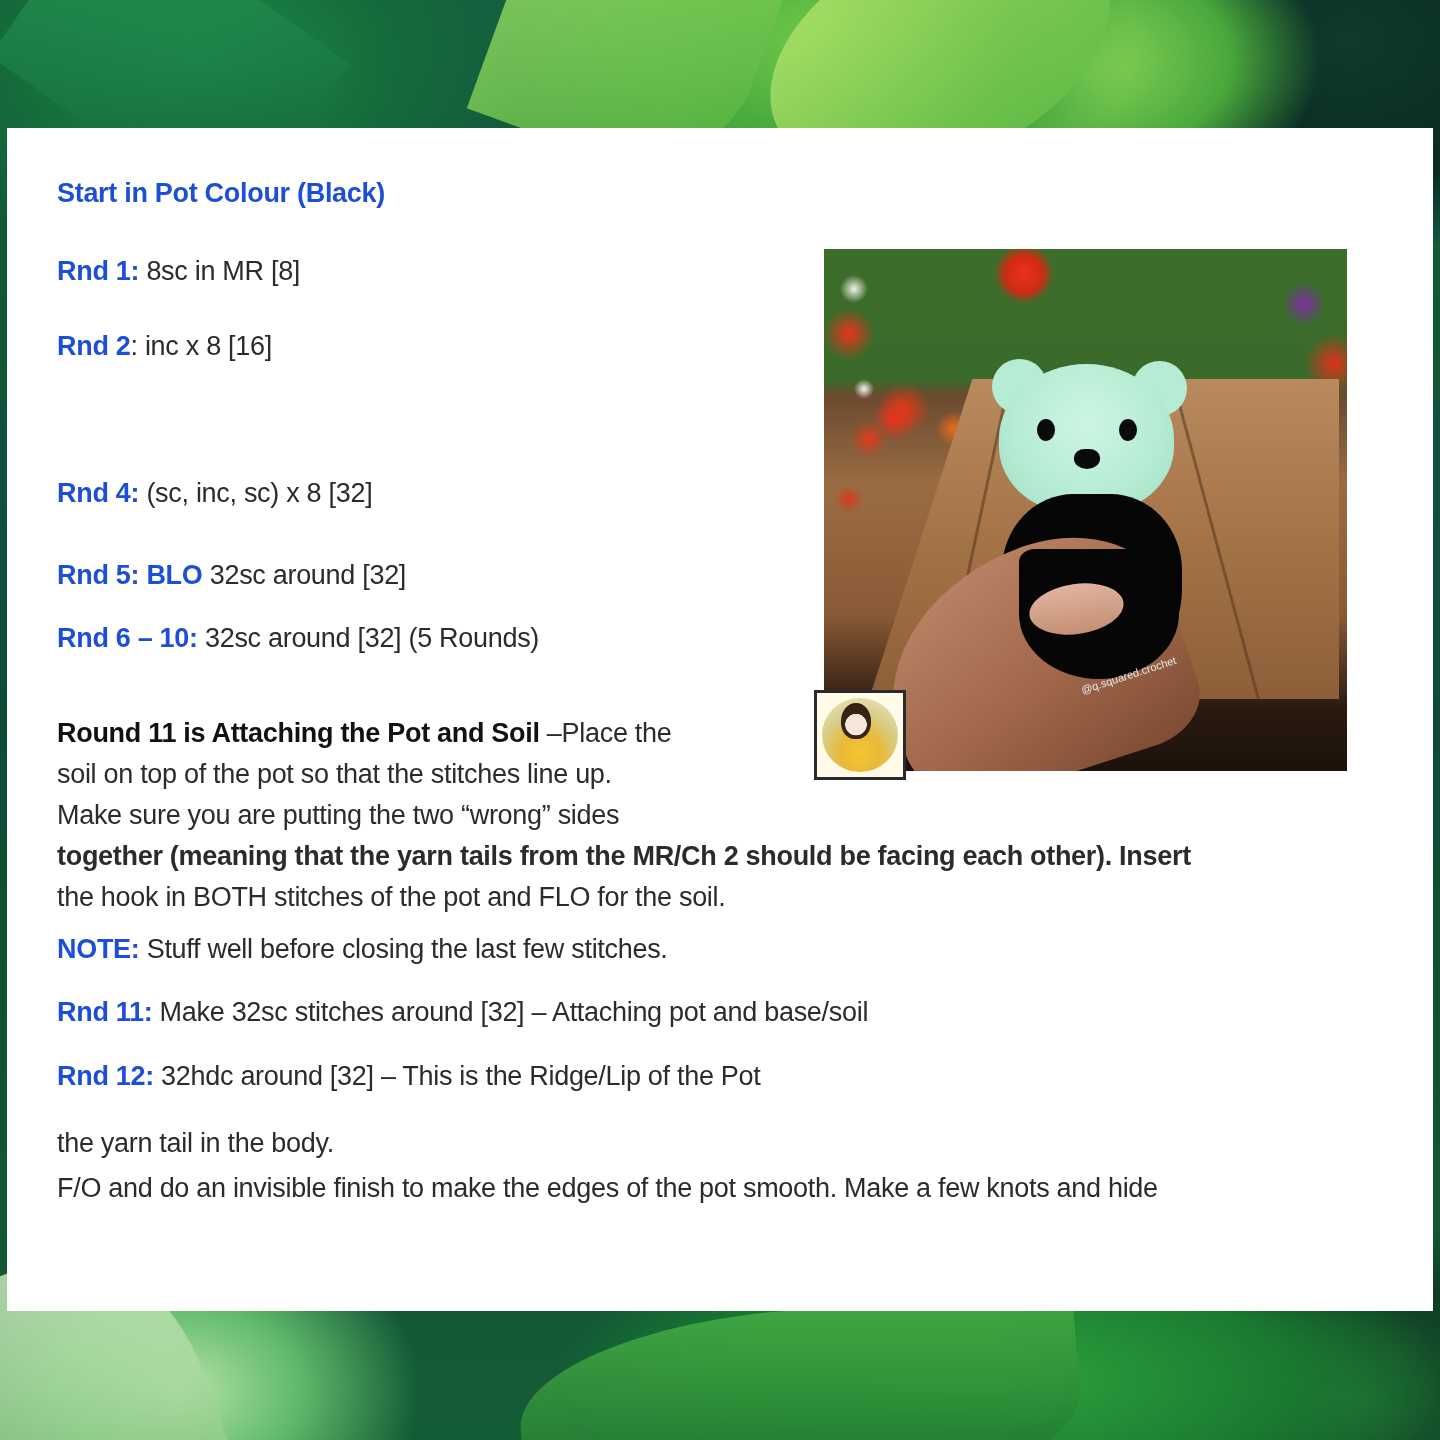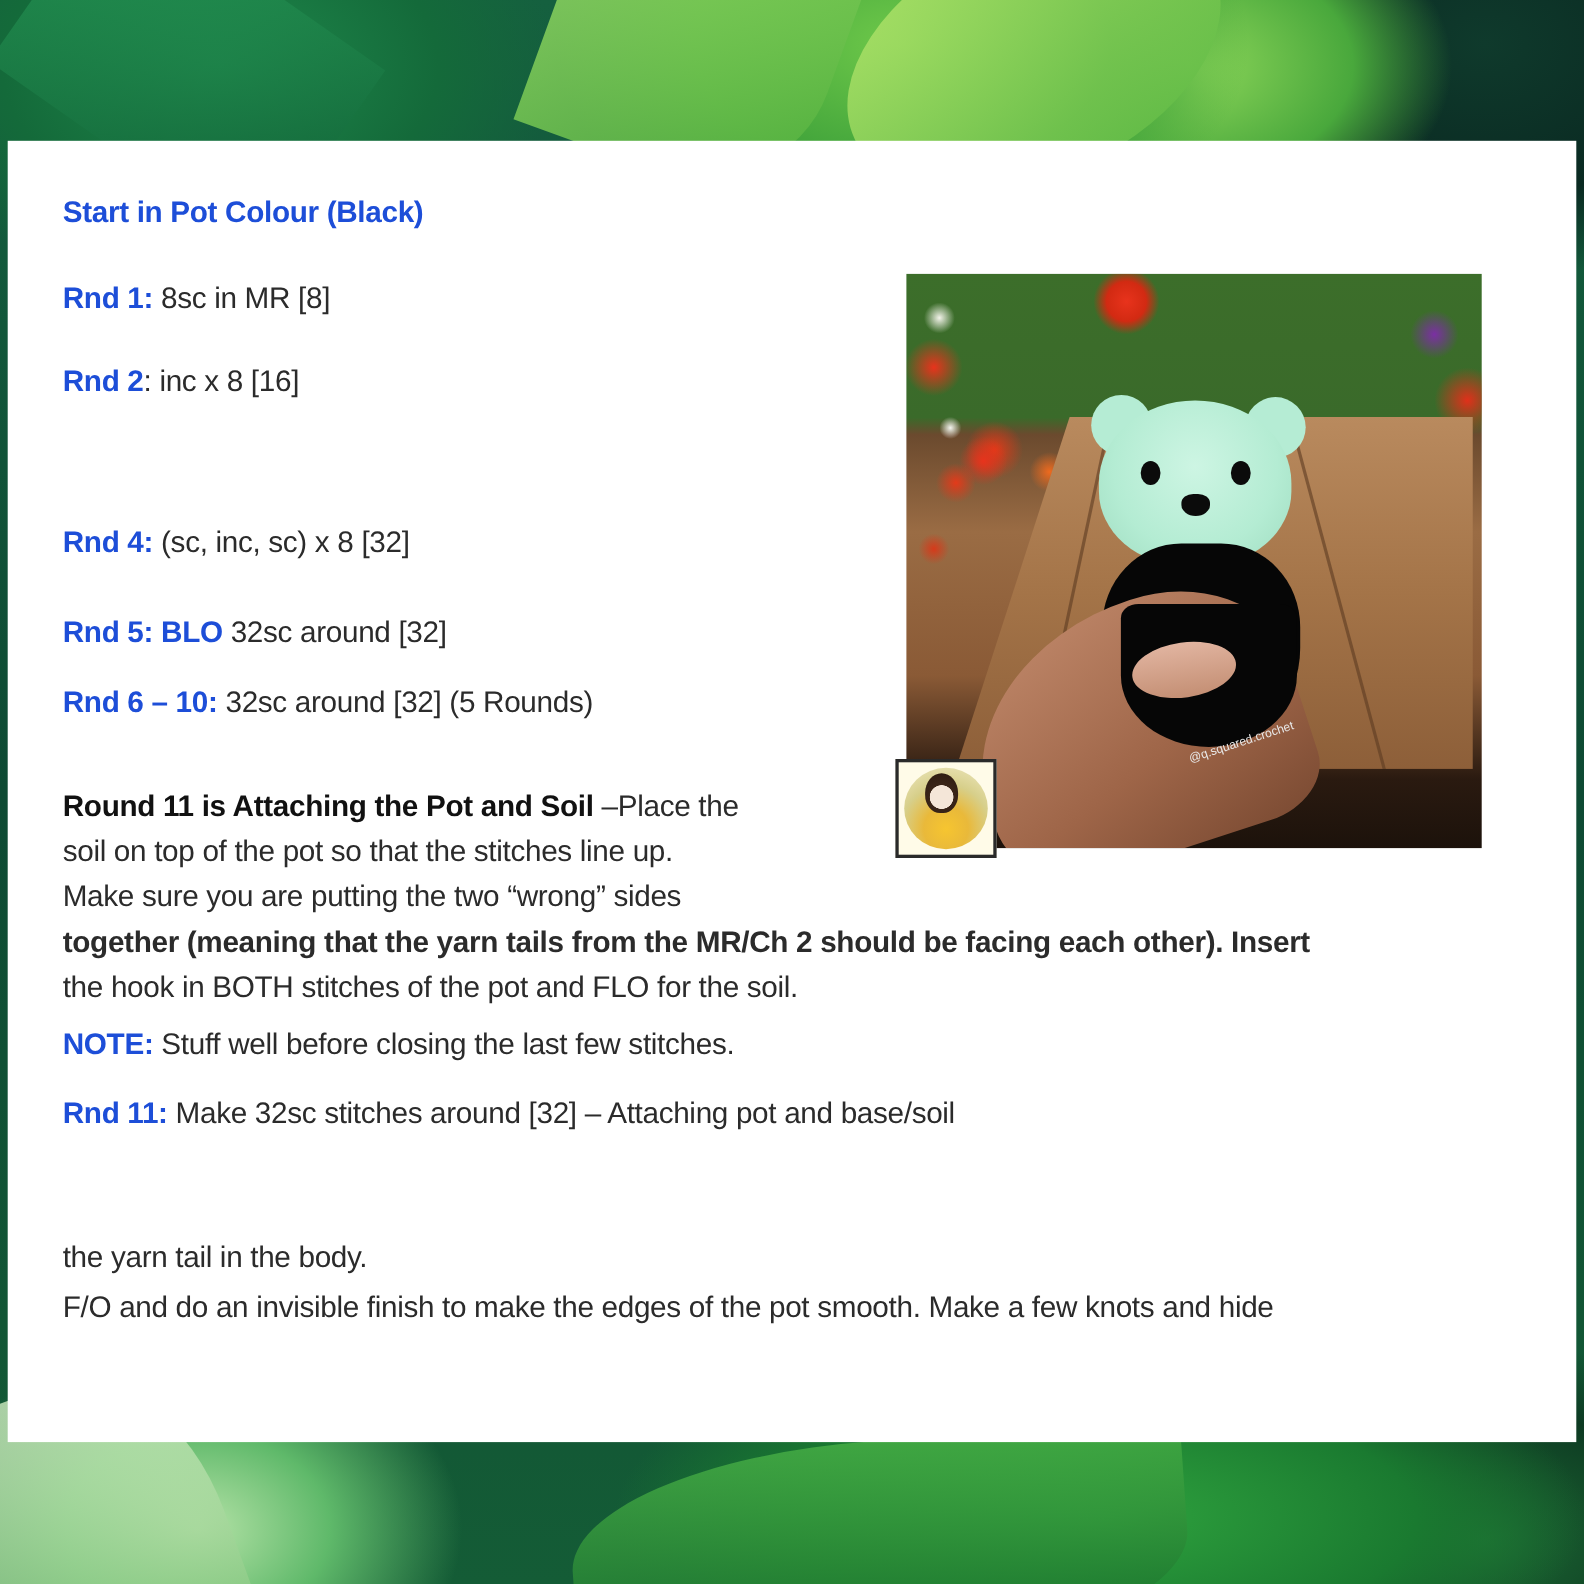--- a/index.html
+++ b/index.html
@@ -138,20 +138,23 @@
     <div style="white-space:nowrap;font-weight:bold;">together (meaning that the yarn tails from the MR/Ch 2 should be facing each other). Insert</div>
     <div style="white-space:nowrap;">the hook in BOTH stitches of the pot and FLO for the soil.</div>
   </div>
 
   <div class="line" style="top:806px;text-align:center;">
     <span class="lbl">NOTE:</span><span> Stuff well before closing the last few stitches.</span>
   </div>
   <div class="line" style="top:869px;">
     <span class="lbl">Rnd 11:</span><span> Make 32sc stitches around [32] – Attaching pot and base/soil</span>
   </div>
+  <div class="line" style="top:933px;">
+    <span class="lbl">Rnd 12:</span><span> 32hdc around [32] – This is the Ridge/Lip of the Pot</span>
+  </div>
 
   <div class="para" style="top:993px;line-height:45px;">
     <div style="white-space:nowrap;">the yarn tail in the body.</div>
     <div style="white-space:nowrap;">F/O and do an invisible finish to make the edges of the pot smooth. Make a few knots and hide</div>
   </div>
 
   <div class="photo">
     <div class="flowers-left"></div>
     <div class="table-top"></div>
     <div class="plank" style="left:150px;transform:skewX(-12deg);"></div>

